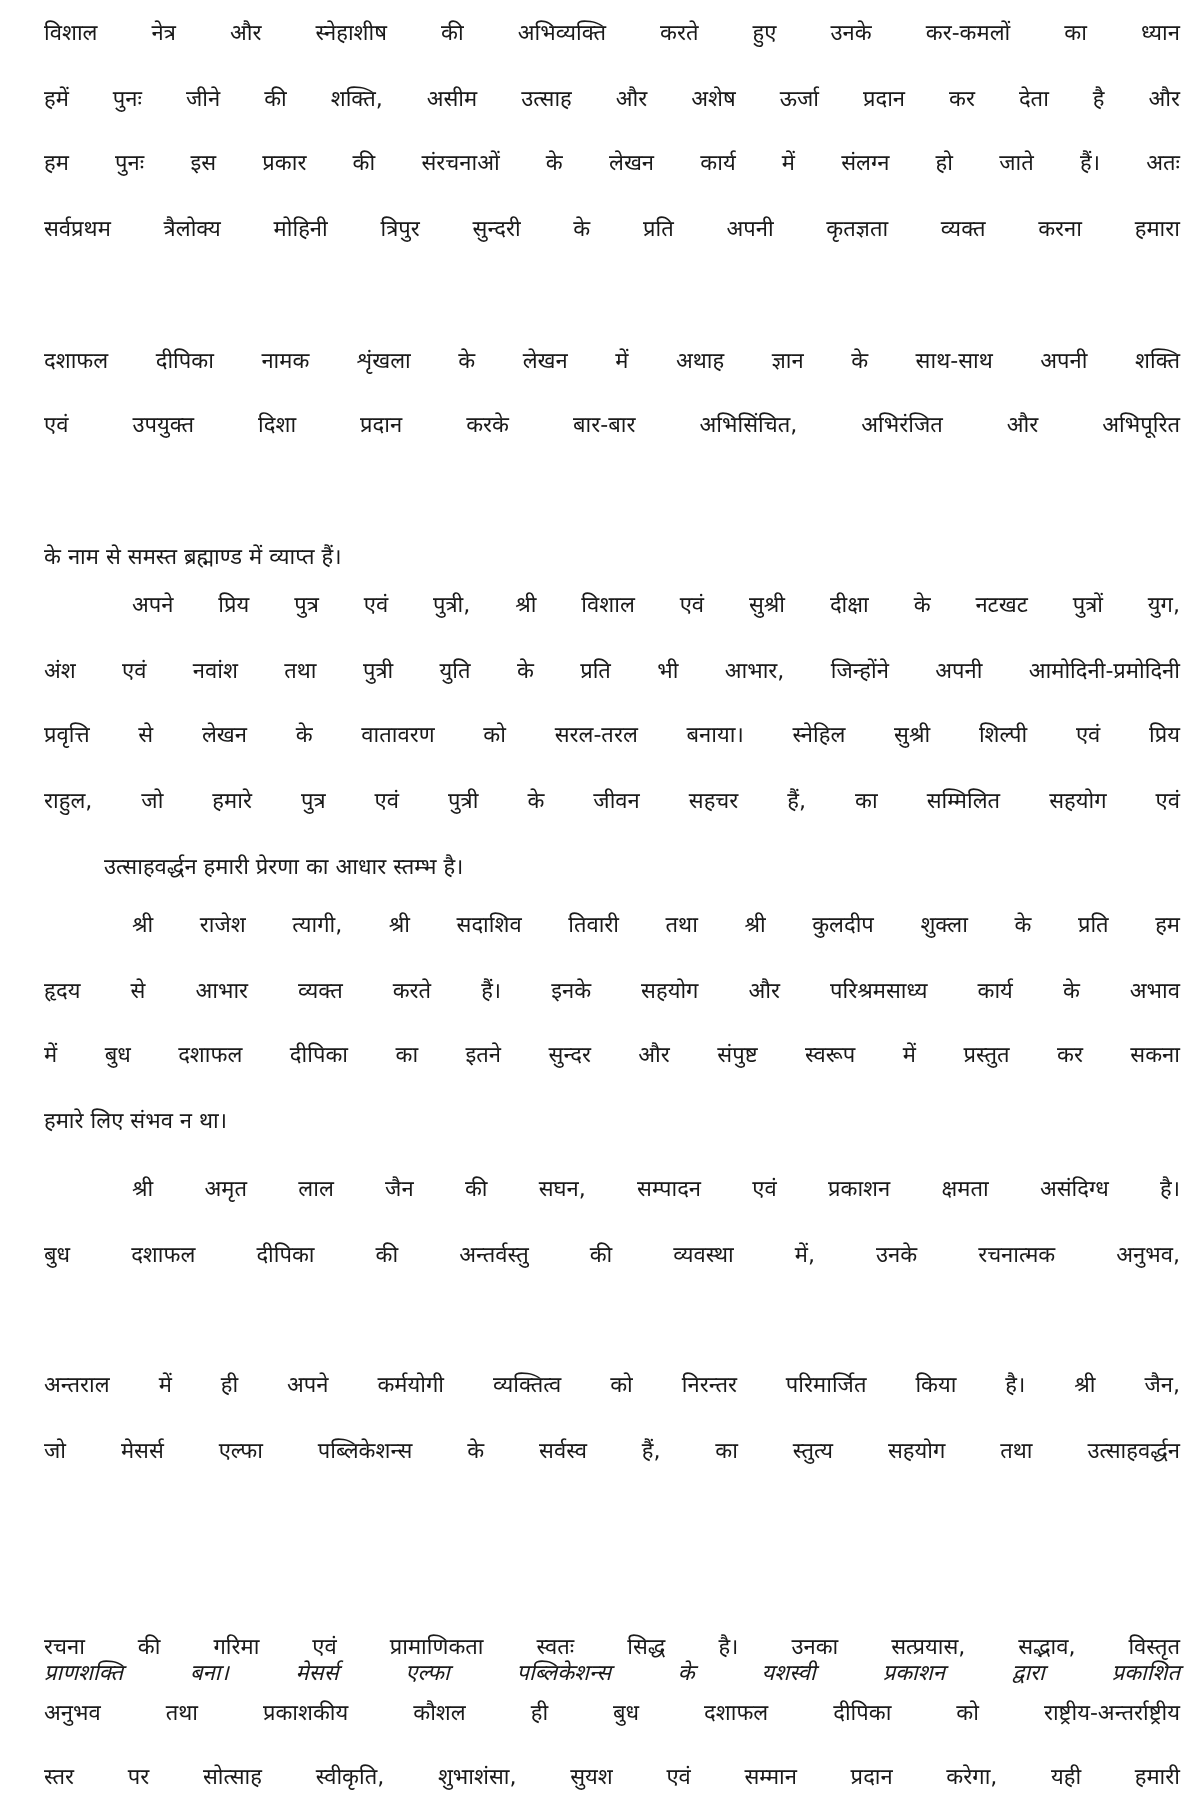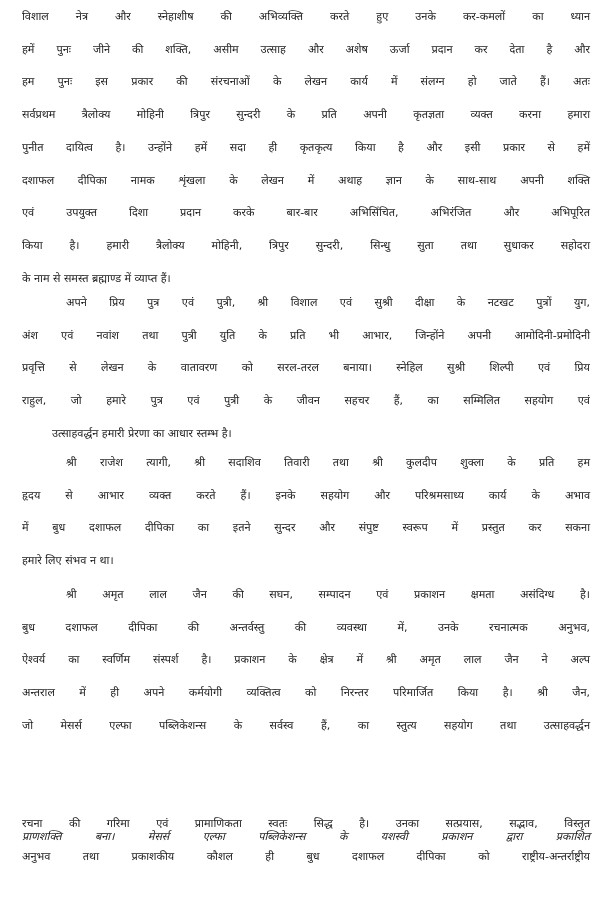--- a/index.html
+++ b/index.html
@@ -24,36 +24,34 @@
   b { font-weight: normal; }
 </style>
 </head>
 <body>
 
 <div class="page" id="page">
     <div class="line" style="top: 4px;"><span>विशाल नेत्र और स्नेहाशीष की अभिव्यक्ति करते हुए उनके कर-कमलों का ध्यान</span></div>
     <div class="line" style="top: 36.7px;"><span>हमें पुनः जीने की शक्ति, असीम उत्साह और अशेष ऊर्जा प्रदान कर देता है और</span></div>
     <div class="line" style="top: 69.4px;"><span>हम पुनः इस प्रकार की संरचनाओं के लेखन कार्य में संलग्न हो जाते हैं। अतः</span></div>
     <div class="line" style="top: 102.1px;"><span>सर्वप्रथम त्रैलोक्य मोहिनी त्रिपुर सुन्दरी के प्रति अपनी कृतज्ञता व्यक्त करना हमारा</span></div>
-    <div class="line" style="top: 134.8px;"><span>पुनीत दायित्व है। उन्होंने हमें सदा ही कृतकृत्य किया है और इसी प्रकार से हमें</span></div>
     <div class="line" style="top: 167.5px;"><span>दशाफल दीपिका नामक शृंखला के लेखन में अथाह ज्ञान के साथ-साथ अपनी शक्ति</span></div>
     <div class="line" style="top: 200.2px;"><span>एवं उपयुक्त दिशा प्रदान करके बार-बार अभिसिंचित, अभिरंजित और अभिपूरित</span></div>
-    <div class="line" style="top: 232.9px;"><span>किया है। हमारी त्रैलोक्य मोहिनी, त्रिपुर सुन्दरी, सिन्धु सुता तथा सुधाकर सहोदरा</span></div>
     <div class="line last" style="top: 265.6px;"><span>के नाम से समस्त ब्रह्माण्ड में व्याप्त हैं।</span></div>
     <div class="line indent" style="top: 290px;"><span>अपने प्रिय पुत्र एवं पुत्री, श्री विशाल एवं सुश्री दीक्षा के नटखट पुत्रों युग,</span></div>
     <div class="line" style="top: 322.7px;"><span>अंश एवं नवांश तथा पुत्री युति के प्रति भी आभार, जिन्होंने अपनी आमोदिनी-प्रमोदिनी</span></div>
     <div class="line" style="top: 355.4px;"><span>प्रवृत्ति से लेखन के वातावरण को सरल-तरल बनाया। स्नेहिल सुश्री शिल्पी एवं प्रिय</span></div>
     <div class="line" style="top: 388.1px;"><span>राहुल, जो हमारे पुत्र एवं पुत्री के जीवन सहचर हैं, का सम्मिलित सहयोग एवं</span></div>
     <div class="line last" style="top: 420.8px; margin-left: 30px;"><span>उत्साहवर्द्धन हमारी प्रेरणा का आधार स्तम्भ है।</span></div>
     <div class="line indent" style="top: 450px;"><span>श्री राजेश त्यागी, श्री सदाशिव तिवारी तथा श्री कुलदीप शुक्ला के प्रति हम</span></div>
     <div class="line" style="top: 482.7px;"><span>हृदय से आभार व्यक्त करते हैं। इनके सहयोग और परिश्रमसाध्य कार्य के अभाव</span></div>
     <div class="line" style="top: 515.4px;"><span>में </span><b>बुध दशाफल दीपिका</b><span> का इतने सुन्दर और संपुष्ट स्वरूप में प्रस्तुत कर सकना</span></div>
     <div class="line last" style="top: 548.1px;"><span>हमारे लिए संभव न था।</span></div>
     <div class="line indent" style="top: 582px;"><span>श्री अमृत लाल जैन की सघन, सम्पादन एवं प्रकाशन क्षमता असंदिग्ध है।</span></div>
     <div class="line" style="top: 614.7px;"><b>बुध दशाफल दीपिका</b><span> की अन्तर्वस्तु की व्यवस्था में, उनके रचनात्मक अनुभव,</span></div>
-    <div class="line" style="top: 647.4px;"><span>ऐश्वर्य का स्वर्णिम संस्पर्श है। प्रकाशन के क्षेत्र में श्री अमृत लाल जैन ने अल्प</span></div>
     <div class="line" style="top: 680.1px;"><span>अन्तराल में ही अपने कर्मयोगी व्यक्तित्व को निरन्तर परिमार्जित किया है। श्री जैन,</span></div>
     <div class="line" style="top: 712.8px;"><span>जो मेसर्स </span><b>एल्फा पब्लिकेशन्स</b><span> के सर्वस्व हैं, का स्तुत्य सहयोग तथा उत्साहवर्द्धन</span></div>
     <div class="line" style="top: 824px; font-style: italic;"><span>प्राणशक्ति बना। मेसर्स एल्फा पब्लिकेशन्स के यशस्वी प्रकाशन द्वारा प्रकाशित</span></div>
     <div class="line" style="top: 810.9px;"><span>रचना की गरिमा एवं प्रामाणिकता स्वतः सिद्ध है। उनका सत्प्रयास, सद्भाव, विस्तृत</span></div>
     <div class="line" style="top: 843.6px;"><span>अनुभव तथा प्रकाशकीय कौशल ही </span><b>बुध दशाफल दीपिका</b><span> को राष्ट्रीय-अन्तर्राष्ट्रीय</span></div>
+    <div class="line" style="top: 876.3px;"><span>स्तर पर सोत्साह स्वीकृति, शुभाशंसा, सुयश एवं सम्मान प्रदान करेगा, यही हमारी</span></div>
     <div class="line last" style="top: 909px;"></div>
   </div>
 
 </body></html>

